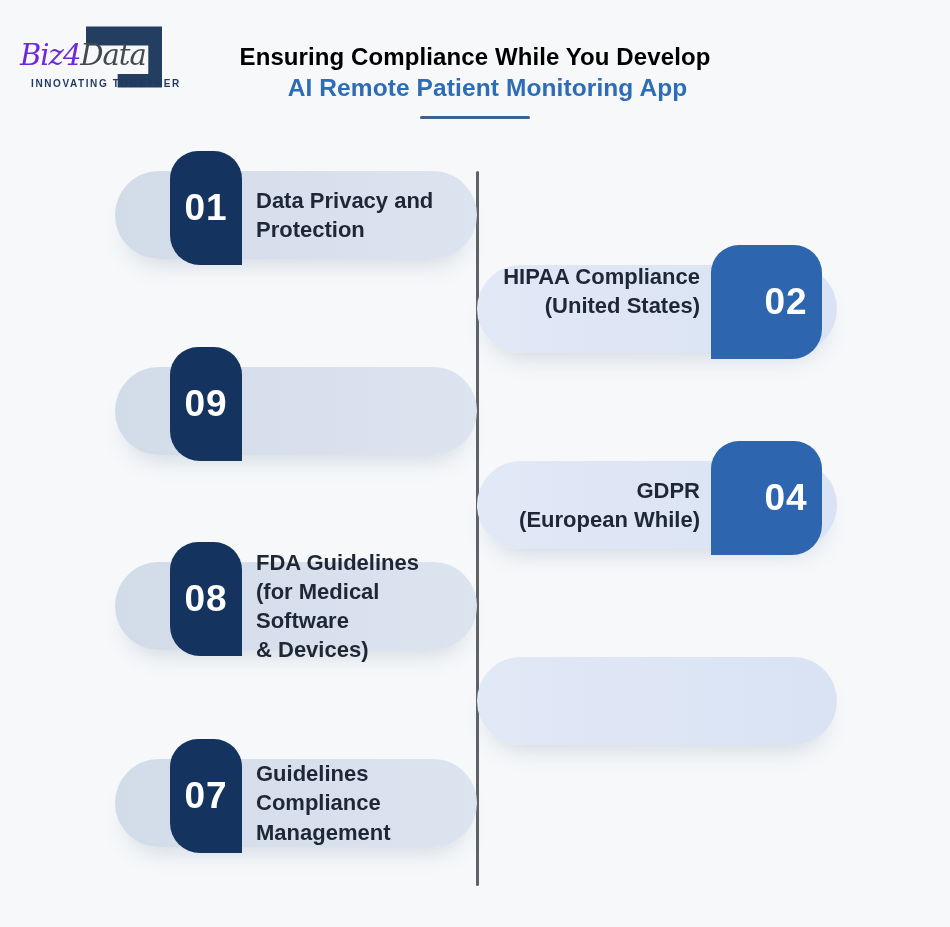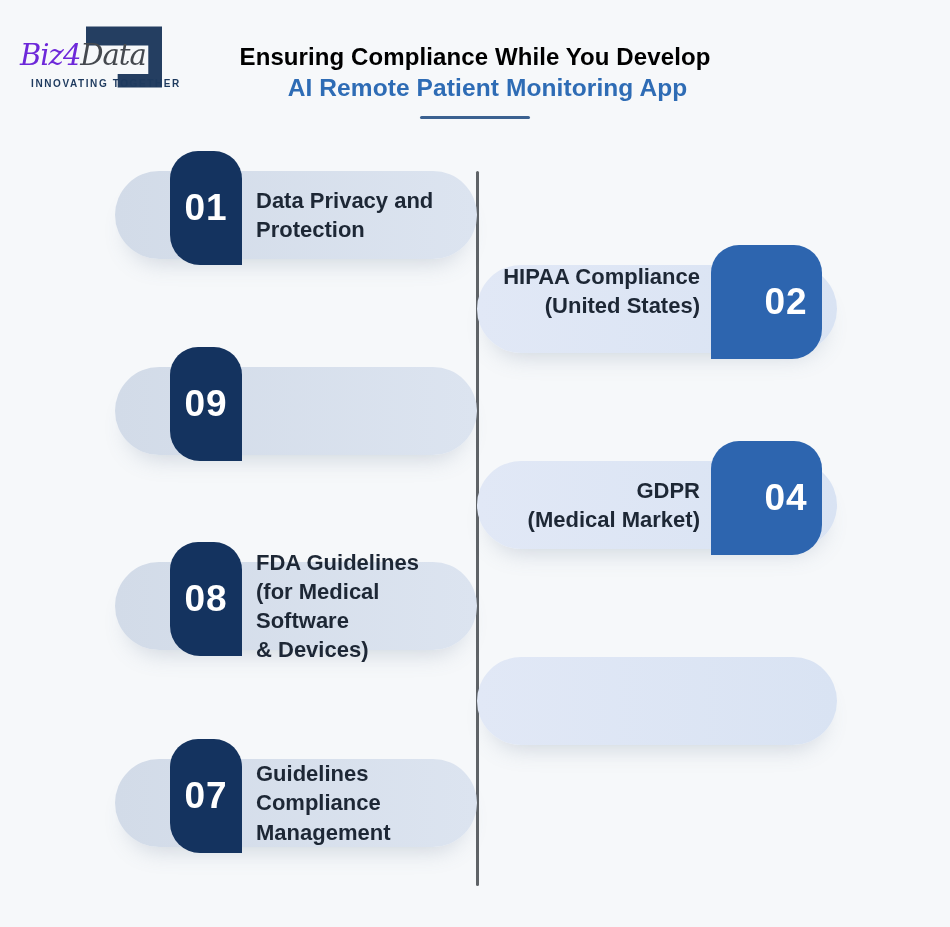--- a/index.html
+++ b/index.html
@@ -91,21 +91,21 @@
   <div class="pill l" style="top:367px"></div>
   <div class="badge l" style="top:347px">
     <span class="num">09</span>
   </div>
 
   <div class="pill r" style="top:461px"></div>
   <div class="badge r" style="top:441px">
     <span class="num">04</span>
   </div>
   <div class="label r" style="top:461px">GDPR
-(Medical Market)</div>
+(European While)</div>
 
   <div class="pill l" style="top:562px"></div>
   <div class="badge l" style="top:542px">
     <span class="num">08</span>
   </div>
   <div class="label l" style="top:562px">FDA Guidelines
 (for Medical Software
 &amp; Devices)</div>
 
   <div class="pill r" style="top:657px"></div>

